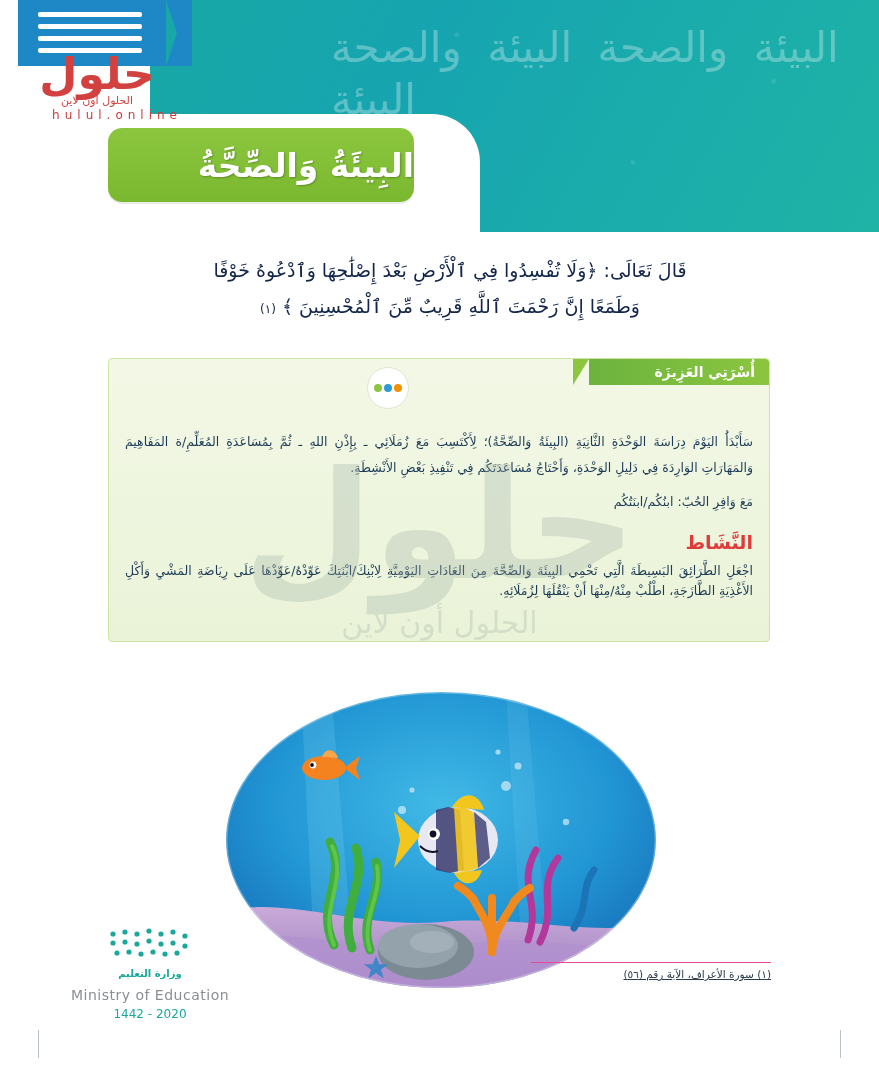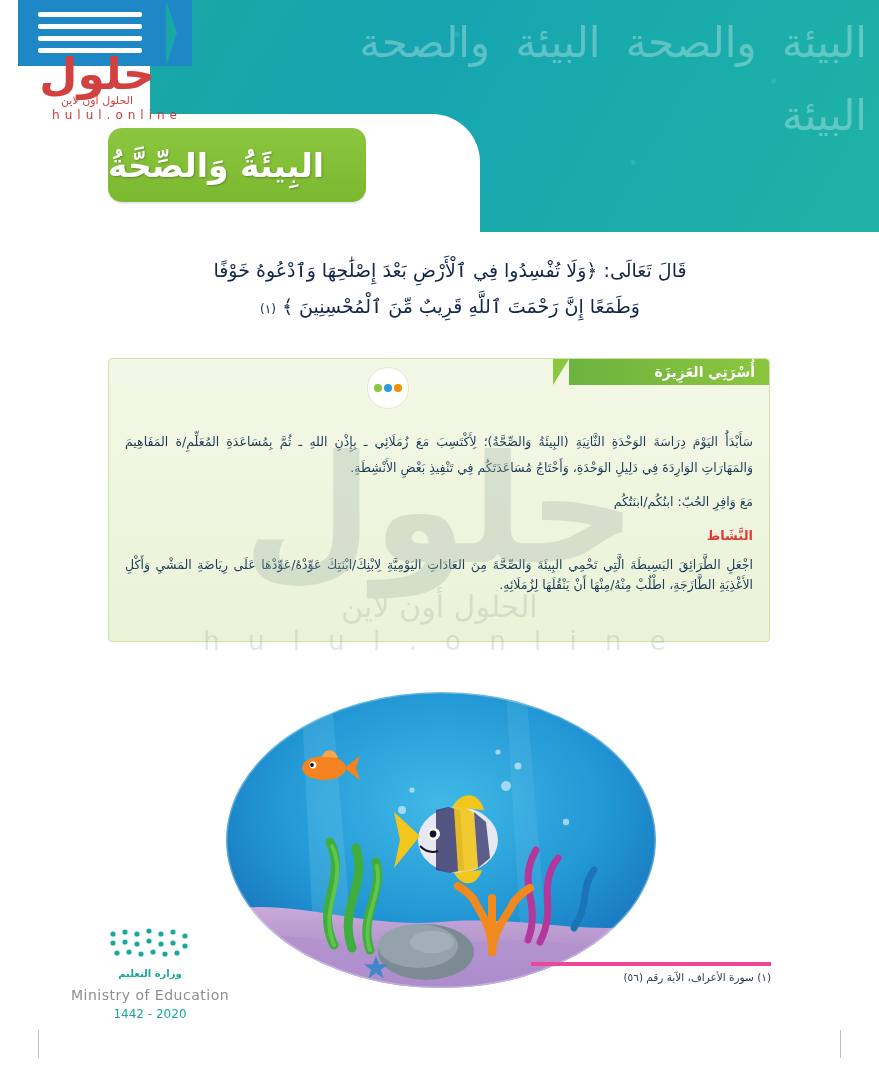--- a/index.html
+++ b/index.html
@@ -21,26 +21,26 @@
     position:absolute;inset:0;
     opacity:.22;
     background:
       radial-gradient(circle at 12% 20%, rgba(255,255,255,.45) 0 2px, transparent 3px),
       radial-gradient(circle at 32% 60%, rgba(255,255,255,.4) 0 2px, transparent 3px),
       radial-gradient(circle at 52% 15%, rgba(255,255,255,.4) 0 2px, transparent 3px),
       radial-gradient(circle at 72% 70%, rgba(255,255,255,.4) 0 2px, transparent 3px),
       radial-gradient(circle at 88% 35%, rgba(255,255,255,.4) 0 2px, transparent 3px);
   }
   .banner .calligraphy{
-    position:absolute;right:0;top:0;width:560px;height:232px;
-    opacity:.30;color:#ffffff;font-size:42px;line-height:73px;
+    position:absolute;right:0;top:16px;width:560px;height:232px;
+    opacity:.30;color:#ffffff;font-size:42px;line-height:52px;
     font-family:"DejaVu Sans","Liberation Sans",sans-serif;
     letter-spacing:6px;word-spacing:12px;
     padding:6px 12px;box-sizing:border-box;overflow:hidden;
-    text-align:right;
+    text-align:left;
   }
   
   .banner-notch{
     position:absolute;left:0;bottom:0;width:480px;height:118px;background:#fff;
     border-top-right-radius:48px;
   }
   .banner-notch2{
     position:absolute;left:0;bottom:108px;width:150px;height:124px;background:#fff;
   }
 
@@ -68,24 +68,24 @@
   }
   .hulul-ar{
     font-size:44px;font-weight:bold;letter-spacing:-2px;line-height:44px;
     color:#d24040;
   }
   .hulul-sub{font-size:11px;letter-spacing:1px;color:#d24040;margin-top:-2px;}
   .hulul-lat{font-size:12px;letter-spacing:5px;color:#c83c3c;margin-top:1px;text-align:right;}
 
   
   .title-plate{
-    position:absolute;left:108px;top:128px;width:258px;height:74px;
+    position:absolute;left:108px;top:128px;width:306px;height:74px;
     background:linear-gradient(180deg,#8cc63f 0%,#7ab82f 100%);
     border-radius:14px;
-    display:flex;align-items:center;justify-content:flex-end;
+    display:flex;align-items:center;justify-content:flex-start;
     box-shadow:0 2px 0 rgba(0,0,0,.08);
   }
   .title-plate span{
     color:#ffffff;font-size:33px;font-weight:bold;
     text-shadow:1px 1px 2px rgba(0,0,0,.25);
     font-family:"DejaVu Sans","Liberation Sans",sans-serif;
   }
 
   
   .ayah{
@@ -95,21 +95,21 @@
   }
   .ayah .num{font-size:12px;color:#13264a;}
 
   
   .family-box{
     position:absolute;left:108px;top:358px;width:660px;height:282px;
     background:linear-gradient(180deg,#f3f8e6 0%,#eaf3d8 100%);
     border:1px solid #cfe3a5;border-radius:4px;
   }
   .family-head{
-    position:absolute;right:0;top:0;width:200px;height:26px;
+    position:absolute;right:0;top:0;width:180px;height:26px;
     background:linear-gradient(90deg,#6cb33f 0%,#8cc63f 100%);
     border-top-right-radius:4px;
     display:flex;align-items:center;justify-content:flex-start;
     padding-right:14px;box-sizing:border-box;
   }
   .family-head:after{
     content:"";position:absolute;left:-16px;top:0;border-style:solid;
     border-width:26px 16px 0 0;border-color:#8cc63f transparent transparent transparent;
   }
   .family-head span{color:#fff;font-size:14px;font-weight:bold;}
@@ -118,21 +118,21 @@
     position:absolute;left:258px;top:8px;width:40px;height:40px;border-radius:50%;
     background:#ffffff;border:1px solid #dfe7c9;
     display:flex;align-items:center;justify-content:center;
   }
   .family-icon .p{width:8px;height:8px;border-radius:50%;display:inline-block;margin:0 1px;}
 
   .family-body{
     position:absolute;right:16px;top:70px;width:628px;
     direction:rtl;text-align:justify;color:#1d3b57;font-size:12.5px;line-height:26px;
   }
-  .activity-title{color:#e03b3b;font-weight:bold;font-size:13px;margin-top:8px;}
+  .activity-title{color:#e03b3b;font-weight:bold;font-size:19px;margin-top:14px;}
   .activity-text{margin-top:6px;color:#1d3b57;font-size:12.5px;line-height:20px;}
 
   
   .watermark{
     position:absolute;left:0;top:380px;width:879px;height:330px;
     display:flex;flex-direction:column;align-items:center;justify-content:center;
     pointer-events:none;z-index:5;opacity:.30;
   }
   .wm-ar{font-size:150px;font-weight:bold;color:#9fb0a6;line-height:150px;letter-spacing:-6px;}
   .wm-sub{font-size:30px;color:#9fb0a6;letter-spacing:2px;margin-top:4px;}
@@ -150,21 +150,21 @@
   .moe-dots{
     width:86px;height:34px;margin:0 auto 6px auto;position:relative;
   }
   .moe-ar{color:#1aa89c;font-size:10px;font-weight:bold;letter-spacing:1px;}
   .moe-en{color:#8a8f94;font-size:14px;letter-spacing:.5px;margin-top:8px;}
   .moe-yr{color:#1aa89c;font-size:12px;margin-top:4px;}
 
   .footnote{
     position:absolute;right:108px;top:962px;width:240px;
     direction:rtl;text-align:right;color:#2b3b4e;font-size:10.5px;
-    border-top:4px solid #ec4899;padding-top:5px;
+    border-top:1px solid #ec4899;padding-top:5px;text-decoration:underline;
   }
 
   .edge-mark{position:absolute;left:38px;bottom:10px;width:1px;height:28px;background:#b9c0c6;}
   .edge-mark2{position:absolute;right:38px;bottom:10px;width:1px;height:28px;background:#b9c0c6;}
 </style>
 </head>
 <body>
 
 <div class="page">
 
@@ -217,21 +217,20 @@
       <div>سَأَبْدَأُ اليَوْمَ دِرَاسَةَ الوَحْدَةِ الثَّانِيَةِ (البِيئَةُ وَالصِّحَّةُ)؛ لِأَكْتَسِبَ مَعَ زُمَلَائِي ـ بِإِذْنِ اللهِ ـ ثُمَّ بِمُسَاعَدَةِ المُعَلِّمِ/ة المَفَاهِيمَ وَالمَهَارَاتِ الوَارِدَةَ فِي دَلِيلِ الوَحْدَةِ، وَأَحْتَاجُ مُسَاعَدَتَكُم فِي تَنْفِيذِ بَعْضِ الأَنْشِطَةِ.</div>
       <div style="margin-top:8px;">مَعَ وَافِرِ الحُبّ: ابنُكُم/ابنَتُكُم</div>
       <div class="activity-title">النَّشَاط</div>
       <div class="activity-text">اجْعَلِ الطَّرَائِقَ البَسِيطَةَ الَّتِي تَحْمِي البِيئَةَ وَالصِّحَّةَ مِنَ العَادَاتِ اليَوْمِيَّةِ لِابْنِكَ/ابْنَتِكَ عَوِّدْهُ/عَوِّدْهَا عَلَى رِيَاضَةِ المَشْيِ وَأَكْلِ الأَغْذِيَةِ الطَّازَجَةِ، اطْلُبْ مِنْهُ/مِنْهَا أَنْ يَنْقُلَهَا لِزُمَلَائِهِ.</div>
     </div>
   </div>
 
   <div class="watermark">
     <div class="wm-ar">حلول</div>
     <div class="wm-sub">الحلول أون لاين</div>
-    <div class="wm-lat">h u l u l . o n l i n e</div>
   </div>
 
   <div class="aqua">
     <svg width="470" height="300" viewBox="0 0 470 300" xmlns="http://www.w3.org/2000/svg">
       <defs>
         <radialGradient id="water" cx="50%" cy="38%" r="72%">
           <stop offset="0%" stop-color="#41b9e6"></stop>
           <stop offset="55%" stop-color="#2196d4"></stop>
           <stop offset="100%" stop-color="#1565b0"></stop>
         </radialGradient>

